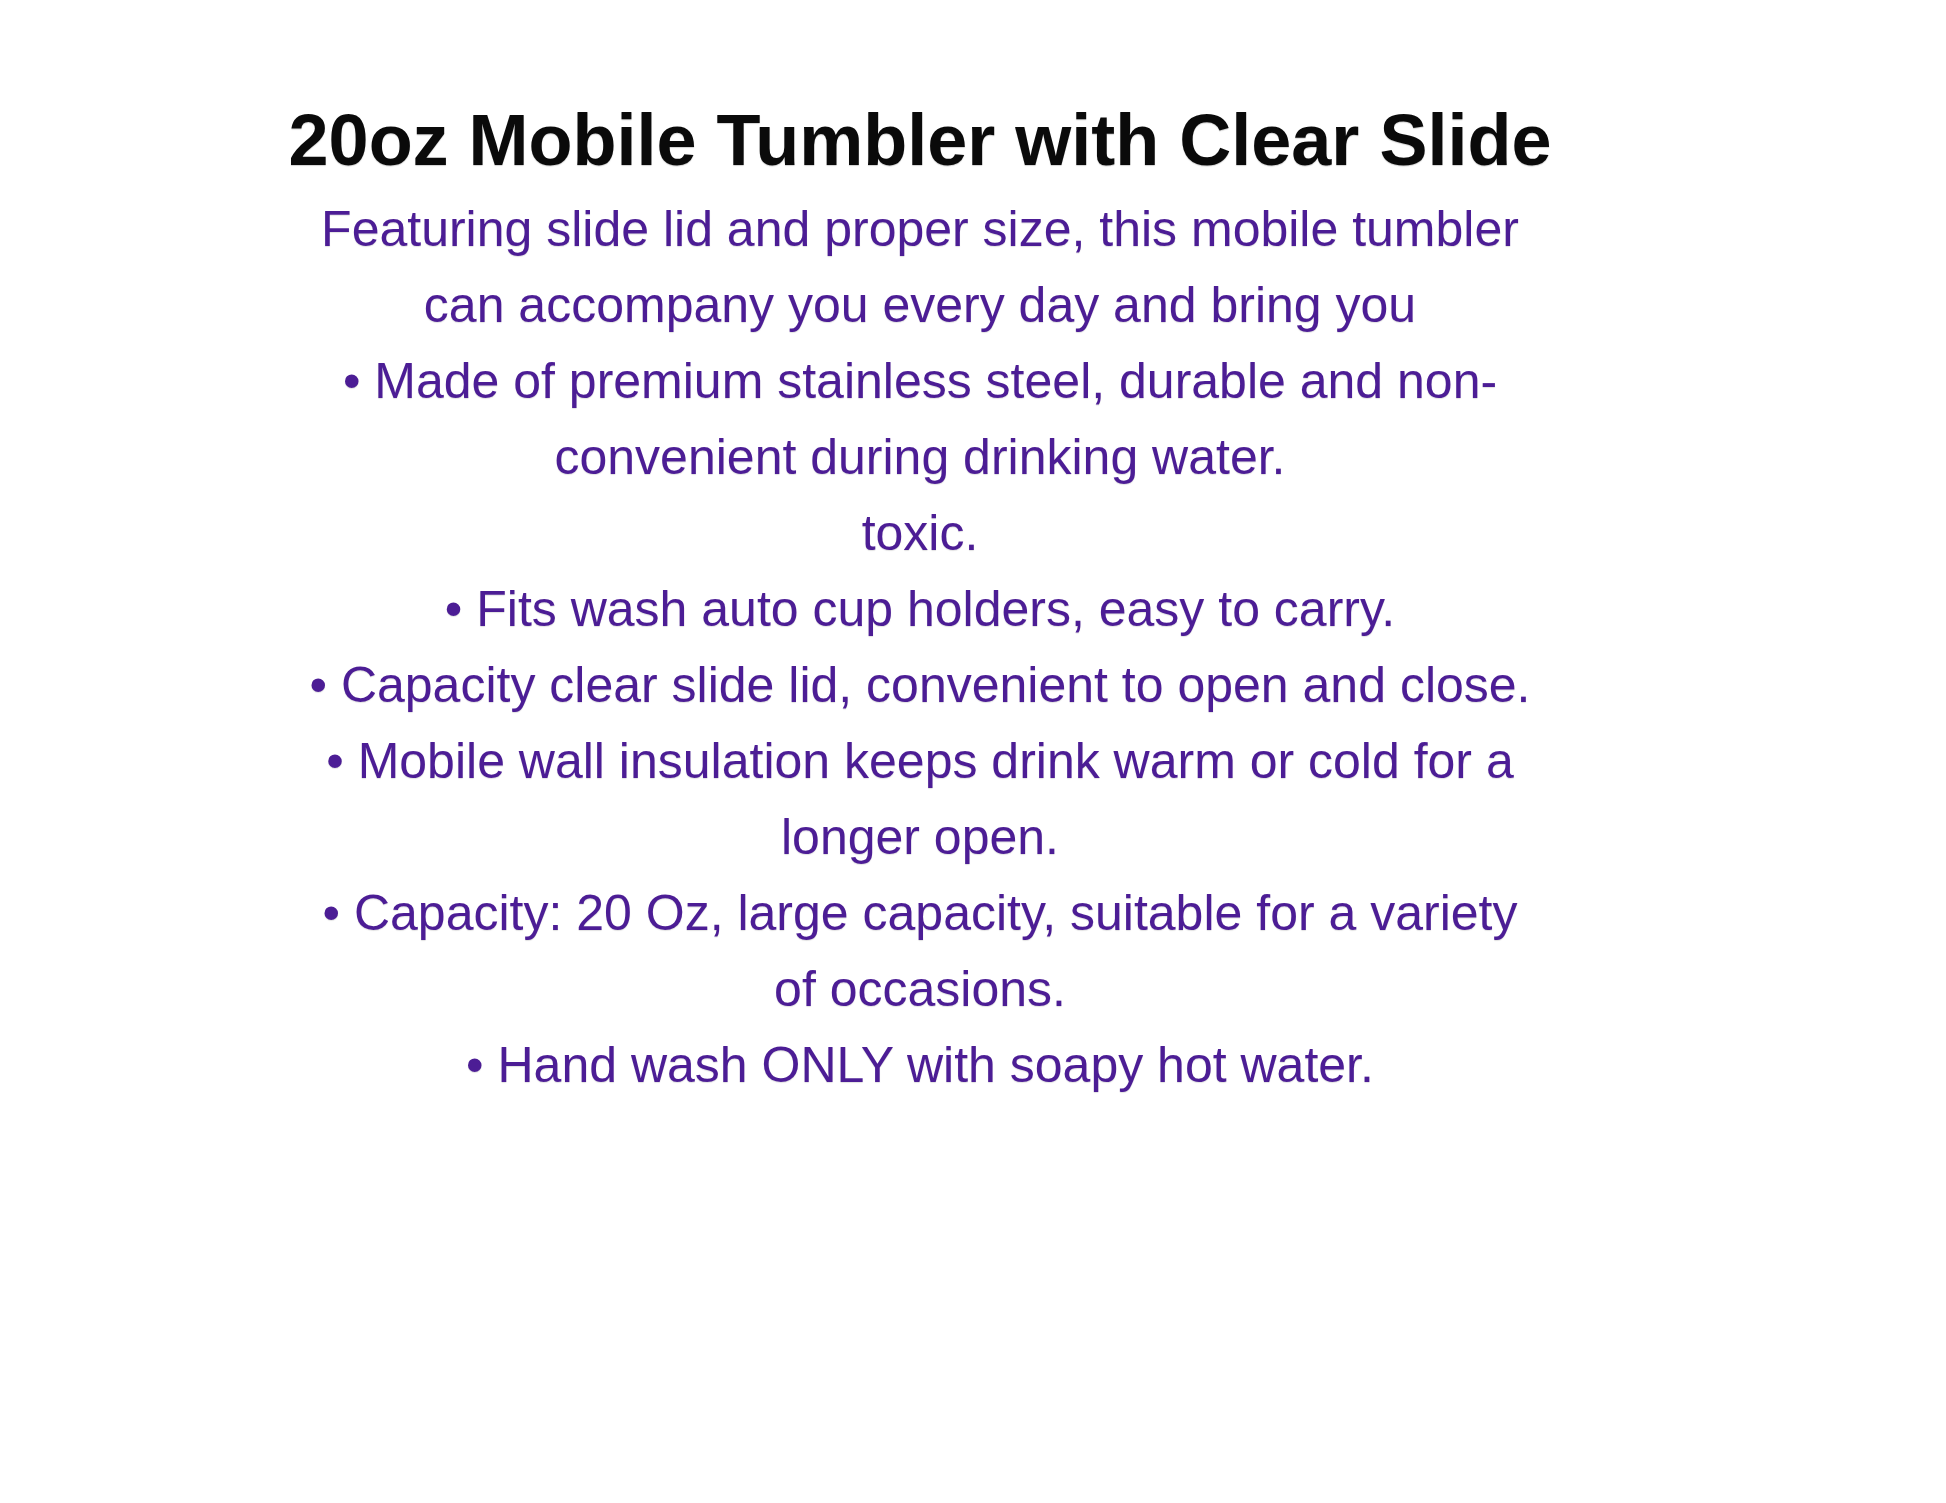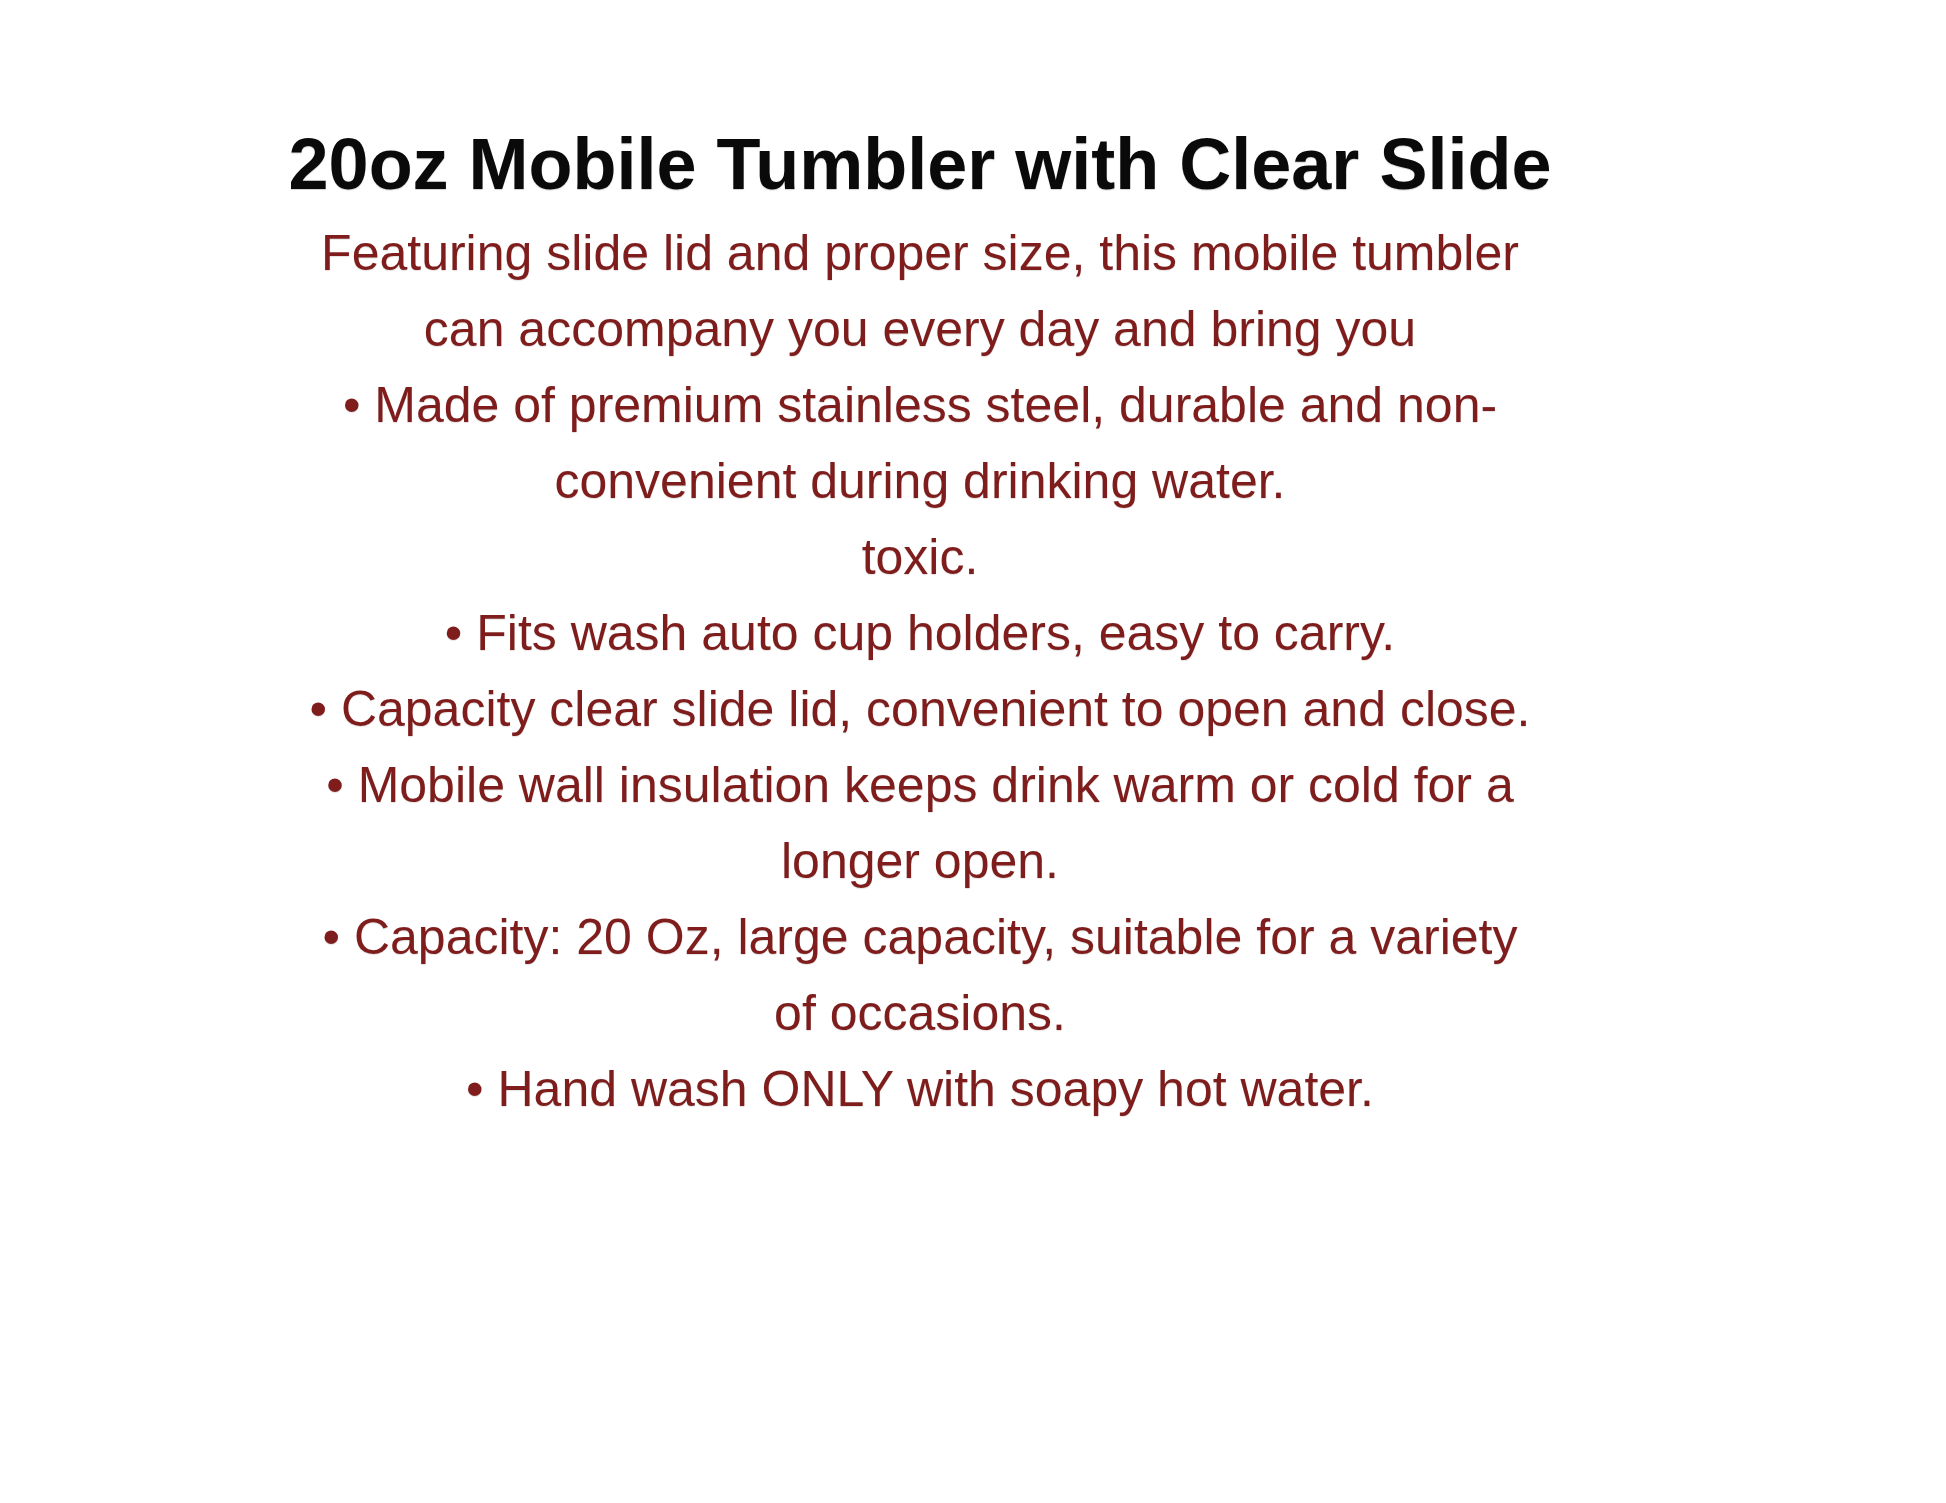--- a/index.html
+++ b/index.html
@@ -13,41 +13,41 @@
     height: 1503px;
     background: #ffffff;
     overflow: hidden;
     font-family: "Liberation Sans", "DejaVu Sans", sans-serif;
   }
   .text-block {
     position: absolute;
     left: 164px;
     top: 0;
     width: 1512px;
-    padding-top: 113px;
+    padding-top: 89px;
     text-align: center;
     color: #0d0d0d;
   }
   .title {
     margin: 0;
     font-size: 72px;
     font-weight: 700;
     line-height: 102px;
     color: #0a0a0a;
     text-shadow: 0 1px 1px rgba(0,0,0,0.18);
   }
   .title .line {
     display: block;
   }
   .body-text {
     margin: 0;
     font-size: 50px;
     font-weight: 400;
     line-height: 76px;
-    color: #7f1d1d;
+    color: #4c1d95;
     text-shadow: 0 1px 1px rgba(0,0,0,0.12);
   }
   .body-text .line {
     display: block;
   }
 </style>
 </head>
 <body>
 
 <div class="page">

